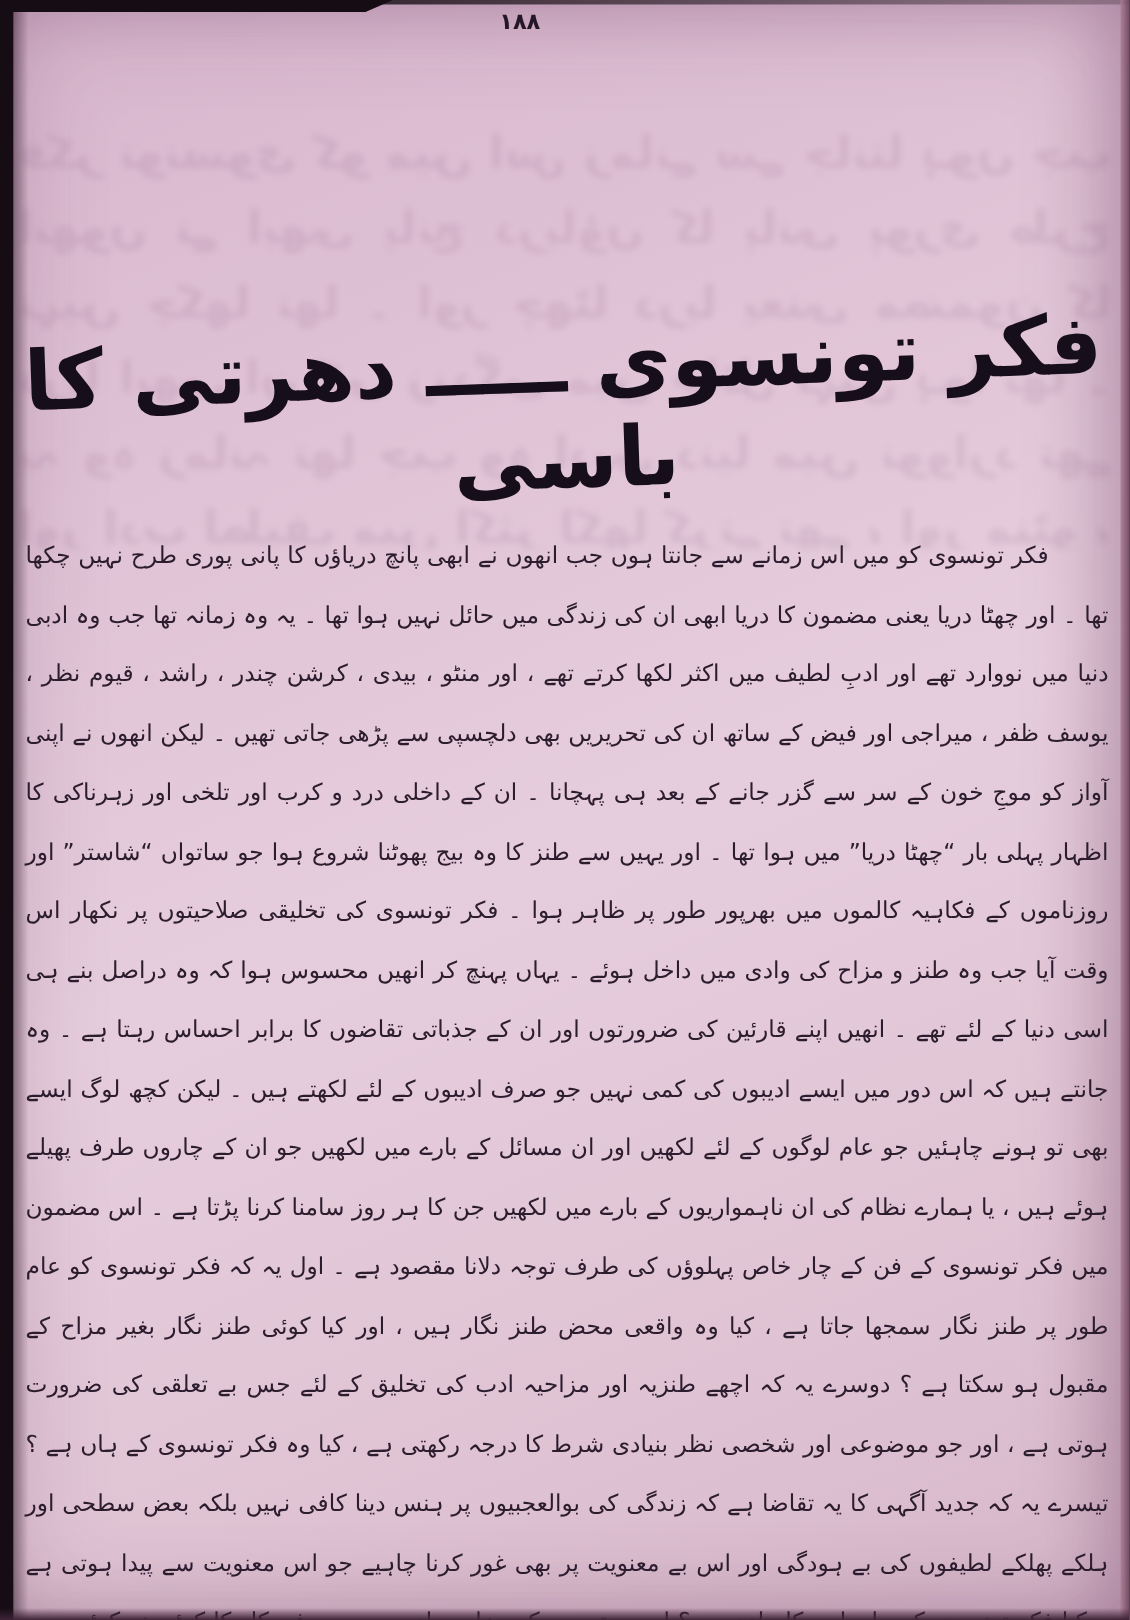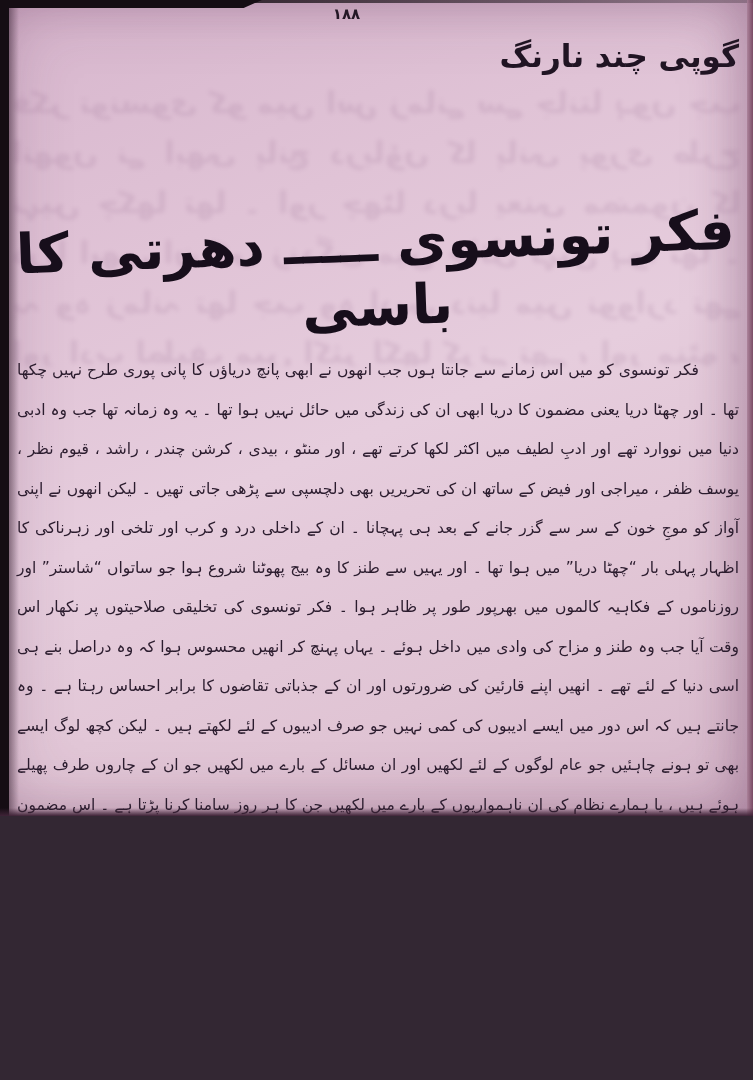--- a/index.html
+++ b/index.html
@@ -1,17 +1,17 @@
 <!DOCTYPE html>
 <html lang="ur" dir="rtl"><head>
 <meta charset="utf-8">
 <style>
   html,body{margin:0;padding:0;background:#332733;}
   .scan{
-    position:relative;width:753px;height:816px;overflow:hidden;
+    position:relative;width:753px;height:1080px;overflow:hidden;
     background:linear-gradient(158deg,#d7b6cd 0%,#e0c3d6 28%,#e6cddd 52%,#e0c4d4 78%,#d6b7ca 100%);
     box-shadow:inset 0 0 70px rgba(88,40,78,.28), inset -18px 0 40px rgba(88,40,78,.18);
     font-family:"DejaVu Sans",sans-serif;
   }
   .edge-left{position:absolute;left:0;top:0;width:9px;height:100%;background:#150d13;}
   .edge-left-soft{position:absolute;left:9px;top:0;width:10px;height:100%;
     background:linear-gradient(to right,rgba(40,20,35,.45),rgba(40,20,35,0));}
   .edge-top{position:absolute;left:0;top:0;width:262px;height:8px;background:#150d13;
     clip-path:polygon(0 0,100% 0,93% 100%,0 100%);}
   .edge-top-thin{position:absolute;left:250px;top:0;right:0;height:3px;
@@ -41,21 +41,20 @@
 </style>
 </head>
 <body>
 
 <div class="scan">
 
   <div class="ghost" aria-hidden="true">فکر تونسوی کو میں اس زمانے سے جانتا ہوں جب انھوں نے ابھی پانچ دریاؤں کا پانی پوری طرح نہیں چکھا تھا ۔ اور چھٹا دریا یعنی مضمون کا دریا ابھی ان کی زندگی میں حائل نہیں ہوا تھا ۔ یہ وہ زمانہ تھا جب وہ ادبی دنیا میں نووارد تھے اور ادبِ لطیف میں اکثر لکھا کرتے تھے ، اور منٹو ، بیدی ، کرشن چندر ، راشد ، قیوم نظر ، یوسف ظفر ، میراجی اور فیض کے ساتھ ان کی تحریریں بھی دلچسپی سے پڑھی جاتی تھیں ۔ لیکن انھوں نے اپنی آواز کو موجِ خون کے سر سے گزر جانے کے بعد ہی پہچانا ۔ ان کے داخلی درد و کرب اور تلخی اور زہرناکی کا اظہار پہلی بار “چھٹا دریا” میں ہوا تھا ۔ اور یہیں سے طنز کا وہ بیج پھوٹنا شروع ہوا جو ساتواں “شاستر” اور روزناموں کے فکاہیہ کالموں میں بھرپور طور پر ظاہر ہوا ۔ فکر تونسوی کی تخلیقی صلاحیتوں پر نکھار اس وقت آیا جب وہ طنز و مزاح کی وادی میں داخل ہوئے ۔ یہاں پہنچ کر انھیں محسوس ہوا کہ وہ دراصل بنے ہی اسی دنیا کے لئے تھے ۔ انھیں اپنے قارئین کی ضرورتوں اور ان کے جذباتی تقاضوں کا برابر احساس رہتا ہے ۔ وہ جانتے ہیں کہ اس دور میں ایسے ادیبوں کی کمی نہیں جو صرف ادیبوں کے لئے لکھتے ہیں ۔ لیکن کچھ لوگ ایسے بھی تو ہونے چاہئیں جو عام لوگوں کے لئے لکھیں اور ان مسائل کے بارے میں لکھیں جو ان کے چاروں طرف پھیلے ہوئے ہیں ، یا ہمارے نظام کی ان ناہمواریوں کے بارے میں لکھیں جن کا ہر روز سامنا کرنا پڑتا ہے ۔ اس مضمون میں فکر تونسوی کے فن کے چار خاص پہلوؤں کی طرف توجہ دلانا مقصود ہے ۔ اول یہ کہ فکر تونسوی کو عام طور پر طنز نگار سمجھا جاتا ہے ، کیا وہ واقعی محض طنز نگار ہیں ، اور کیا کوئی طنز نگار بغیر مزاح کے مقبول ہو سکتا ہے ؟ دوسرے یہ کہ اچھے طنزیہ اور مزاحیہ ادب کی تخلیق کے لئے جس بے تعلقی کی ضرورت ہوتی ہے ، اور جو موضوعی اور شخصی نظر بنیادی شرط کا درجہ رکھتی ہے ، کیا وہ فکر تونسوی کے ہاں ہے ؟ تیسرے یہ کہ جدید آگہی کا یہ تقاضا ہے کہ زندگی کی بوالعجبیوں پر ہنس دینا کافی نہیں بلکہ بعض سطحی اور ہلکے پھلکے لطیفوں کی بے ہودگی اور اس بے معنویت پر بھی غور کرنا چاہیے جو اس معنویت سے پیدا ہوتی ہے ۔ کیا فکر تونسوی کے ہاں اس کا مادہ ہے ؟ اور چوتھے یہ کہ مزاحیہ ادب میں ہر فن کار کا کوئی نہ کوئی چور راستہ ہوتا ہے ، فکر تونسوی کا یہ چور راستہ کیا ہے ؟</div>
 
   <div class="pagenum">۱۸۸</div>
 
-  <div class="author">گوپی چند نارنگ</div>
 
   <h1 class="title">فکر تونسوی ـــــ دھرتی کا باسی</h1>
 
   <div class="body-text">
     <p class="para-1">فکر تونسوی کو میں اس زمانے سے جانتا ہوں جب انھوں نے ابھی پانچ دریاؤں کا پانی پوری طرح نہیں چکھا تھا ۔ اور چھٹا دریا یعنی مضمون کا دریا ابھی ان کی زندگی میں حائل نہیں ہوا تھا ۔ یہ وہ زمانہ تھا جب وہ ادبی دنیا میں نووارد تھے اور ادبِ لطیف میں اکثر لکھا کرتے تھے ، اور منٹو ، بیدی ، کرشن چندر ، راشد ، قیوم نظر ، یوسف ظفر ، میراجی اور فیض کے ساتھ ان کی تحریریں بھی دلچسپی سے پڑھی جاتی تھیں ۔ لیکن انھوں نے اپنی آواز کو موجِ خون کے سر سے گزر جانے کے بعد ہی پہچانا ۔ ان کے داخلی درد و کرب اور تلخی اور زہرناکی کا اظہار پہلی بار “چھٹا دریا” میں ہوا تھا ۔ اور یہیں سے طنز کا وہ بیج پھوٹنا شروع ہوا جو ساتواں “شاستر” اور روزناموں کے فکاہیہ کالموں میں بھرپور طور پر ظاہر ہوا ۔ فکر تونسوی کی تخلیقی صلاحیتوں پر نکھار اس وقت آیا جب وہ طنز و مزاح کی وادی میں داخل ہوئے ۔ یہاں پہنچ کر انھیں محسوس ہوا کہ وہ دراصل بنے ہی اسی دنیا کے لئے تھے ۔ انھیں اپنے قارئین کی ضرورتوں اور ان کے جذباتی تقاضوں کا برابر احساس رہتا ہے ۔ وہ جانتے ہیں کہ اس دور میں ایسے ادیبوں کی کمی نہیں جو صرف ادیبوں کے لئے لکھتے ہیں ۔ لیکن کچھ لوگ ایسے بھی تو ہونے چاہئیں جو عام لوگوں کے لئے لکھیں اور ان مسائل کے بارے میں لکھیں جو ان کے چاروں طرف پھیلے ہوئے ہیں ، یا ہمارے نظام کی ان ناہمواریوں کے بارے میں لکھیں جن کا ہر روز سامنا کرنا پڑتا ہے ۔ اس مضمون میں فکر تونسوی کے فن کے چار خاص پہلوؤں کی طرف توجہ دلانا مقصود ہے ۔ اول یہ کہ فکر تونسوی کو عام طور پر طنز نگار سمجھا جاتا ہے ، کیا وہ واقعی محض طنز نگار ہیں ، اور کیا کوئی طنز نگار بغیر مزاح کے مقبول ہو سکتا ہے ؟ دوسرے یہ کہ اچھے طنزیہ اور مزاحیہ ادب کی تخلیق کے لئے جس بے تعلقی کی ضرورت ہوتی ہے ، اور جو موضوعی اور شخصی نظر بنیادی شرط کا درجہ رکھتی ہے ، کیا وہ فکر تونسوی کے ہاں ہے ؟ تیسرے یہ کہ جدید آگہی کا یہ تقاضا ہے کہ زندگی کی بوالعجبیوں پر ہنس دینا کافی نہیں بلکہ بعض سطحی اور ہلکے پھلکے لطیفوں کی بے ہودگی اور اس بے معنویت پر بھی غور کرنا چاہیے جو اس معنویت سے پیدا ہوتی ہے ۔ کیا فکر تونسوی کے ہاں اس کا مادہ ہے ؟ اور چوتھے یہ کہ مزاحیہ ادب میں ہر فن کار کا کوئی نہ کوئی چور راستہ ہوتا ہے ، فکر تونسوی کا یہ چور راستہ کیا ہے ؟</p>
 
   </div>
 
   <div class="edge-left"></div>
   <div class="edge-left-soft"></div>

